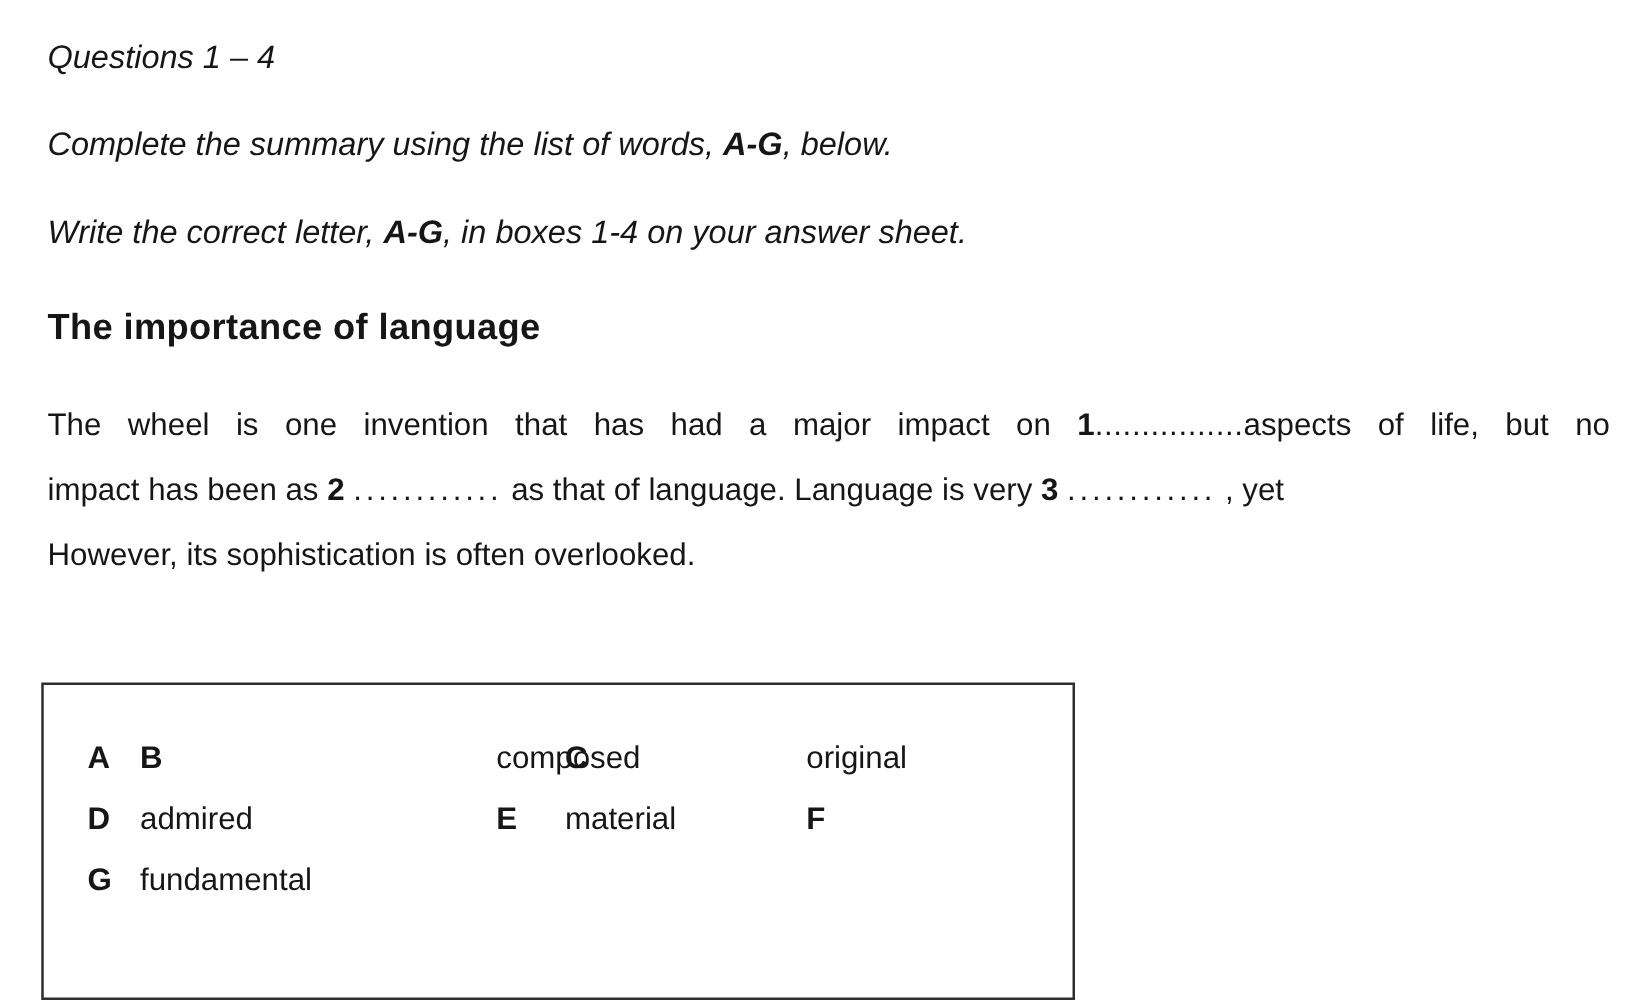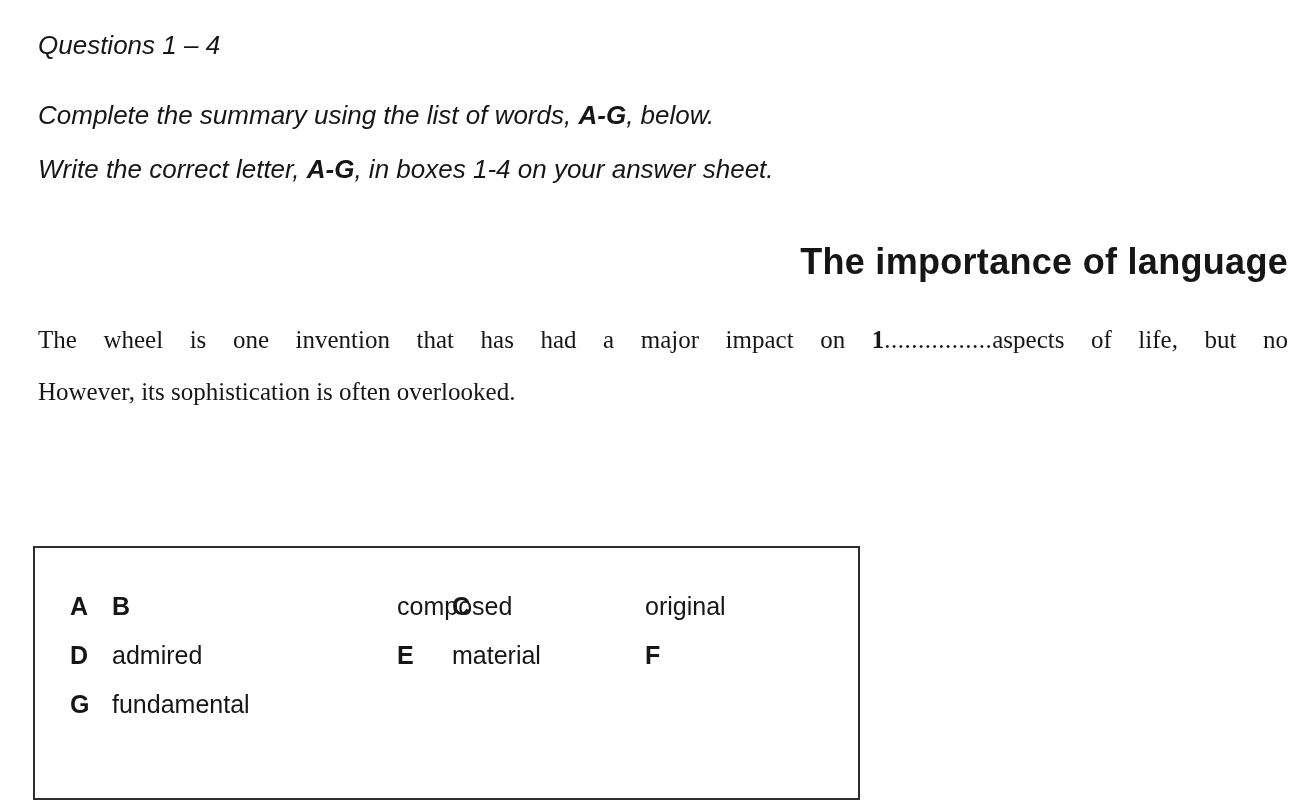--- a/index.html
+++ b/index.html
@@ -23,35 +23,35 @@
   }
   .instr {
     font-style: italic;
     font-size: 26px;
     line-height: 30px;
     white-space: nowrap;
   }
   .instr .b { font-weight: bold; }
   .instr1 { top: 30px; }
   .instr2 { top: 100px; }
-  .instr3 { top: 154px; }
+  .instr3 { top: 170px; }
   .title {
     top: 243px;
-    text-align: right;
+    text-align: left;
     font-weight: bold;
-    font-size: 36px;
+    font-size: 29px;
     line-height: 38px;
     letter-spacing: 0.3px;
   }
   .summary {
     top: 314px;
     font-size: 25px;
     line-height: 52px;
   }
-  .sline { white-space: nowrap; font-family: Liberation Serif, serif; }
+  .sline { white-space: nowrap; }
   .sline.just {
     text-align: justify;
     text-align-last: justify;
     white-space: normal;
   }
   .summary .b { font-weight: bold; }
   .dots-tight { letter-spacing: 0.5px; }
   .dots-wide  { letter-spacing: 3px; }
   .word-box {
     position: absolute;
@@ -81,20 +81,21 @@
   <div class="content instr instr1"><span>Questions 1 – 4</span></div>
 
   <div class="content instr instr2"><span>Complete the summary using the list of words, </span><span class="b">A-G</span><span>, below.</span></div>
 
   <div class="content instr instr3"><span>Write the correct letter, </span><span class="b">A-G</span><span>, in boxes 1-4 on your answer sheet.</span></div>
 
   <div class="content title">The importance of language</div>
 
   <div class="content summary">
     <div class="sline just"><span>The wheel is one invention that has had a major impact on </span><span class="b">1</span><span class="dots-tight">................</span><span>aspects of life, but no</span></div>
+    <div class="sline"><span>impact has been as </span><span class="b">2 </span><span class="dots-wide">............</span><span> as that of language. Language is very </span><span class="b">3 </span><span class="dots-wide">............</span><span> , yet</span></div>
     <div class="sline">However, its sophistication is often overlooked.</div>
   </div>
 
   <div class="word-box">
     <div class="wl-row">
       <span class="wl-letter">A</span>
       <span class="wl-letter">B</span>
       <span class="wl-word">composed</span>
       <span class="wl-letter">C</span>
       <span class="wl-word">original</span>

